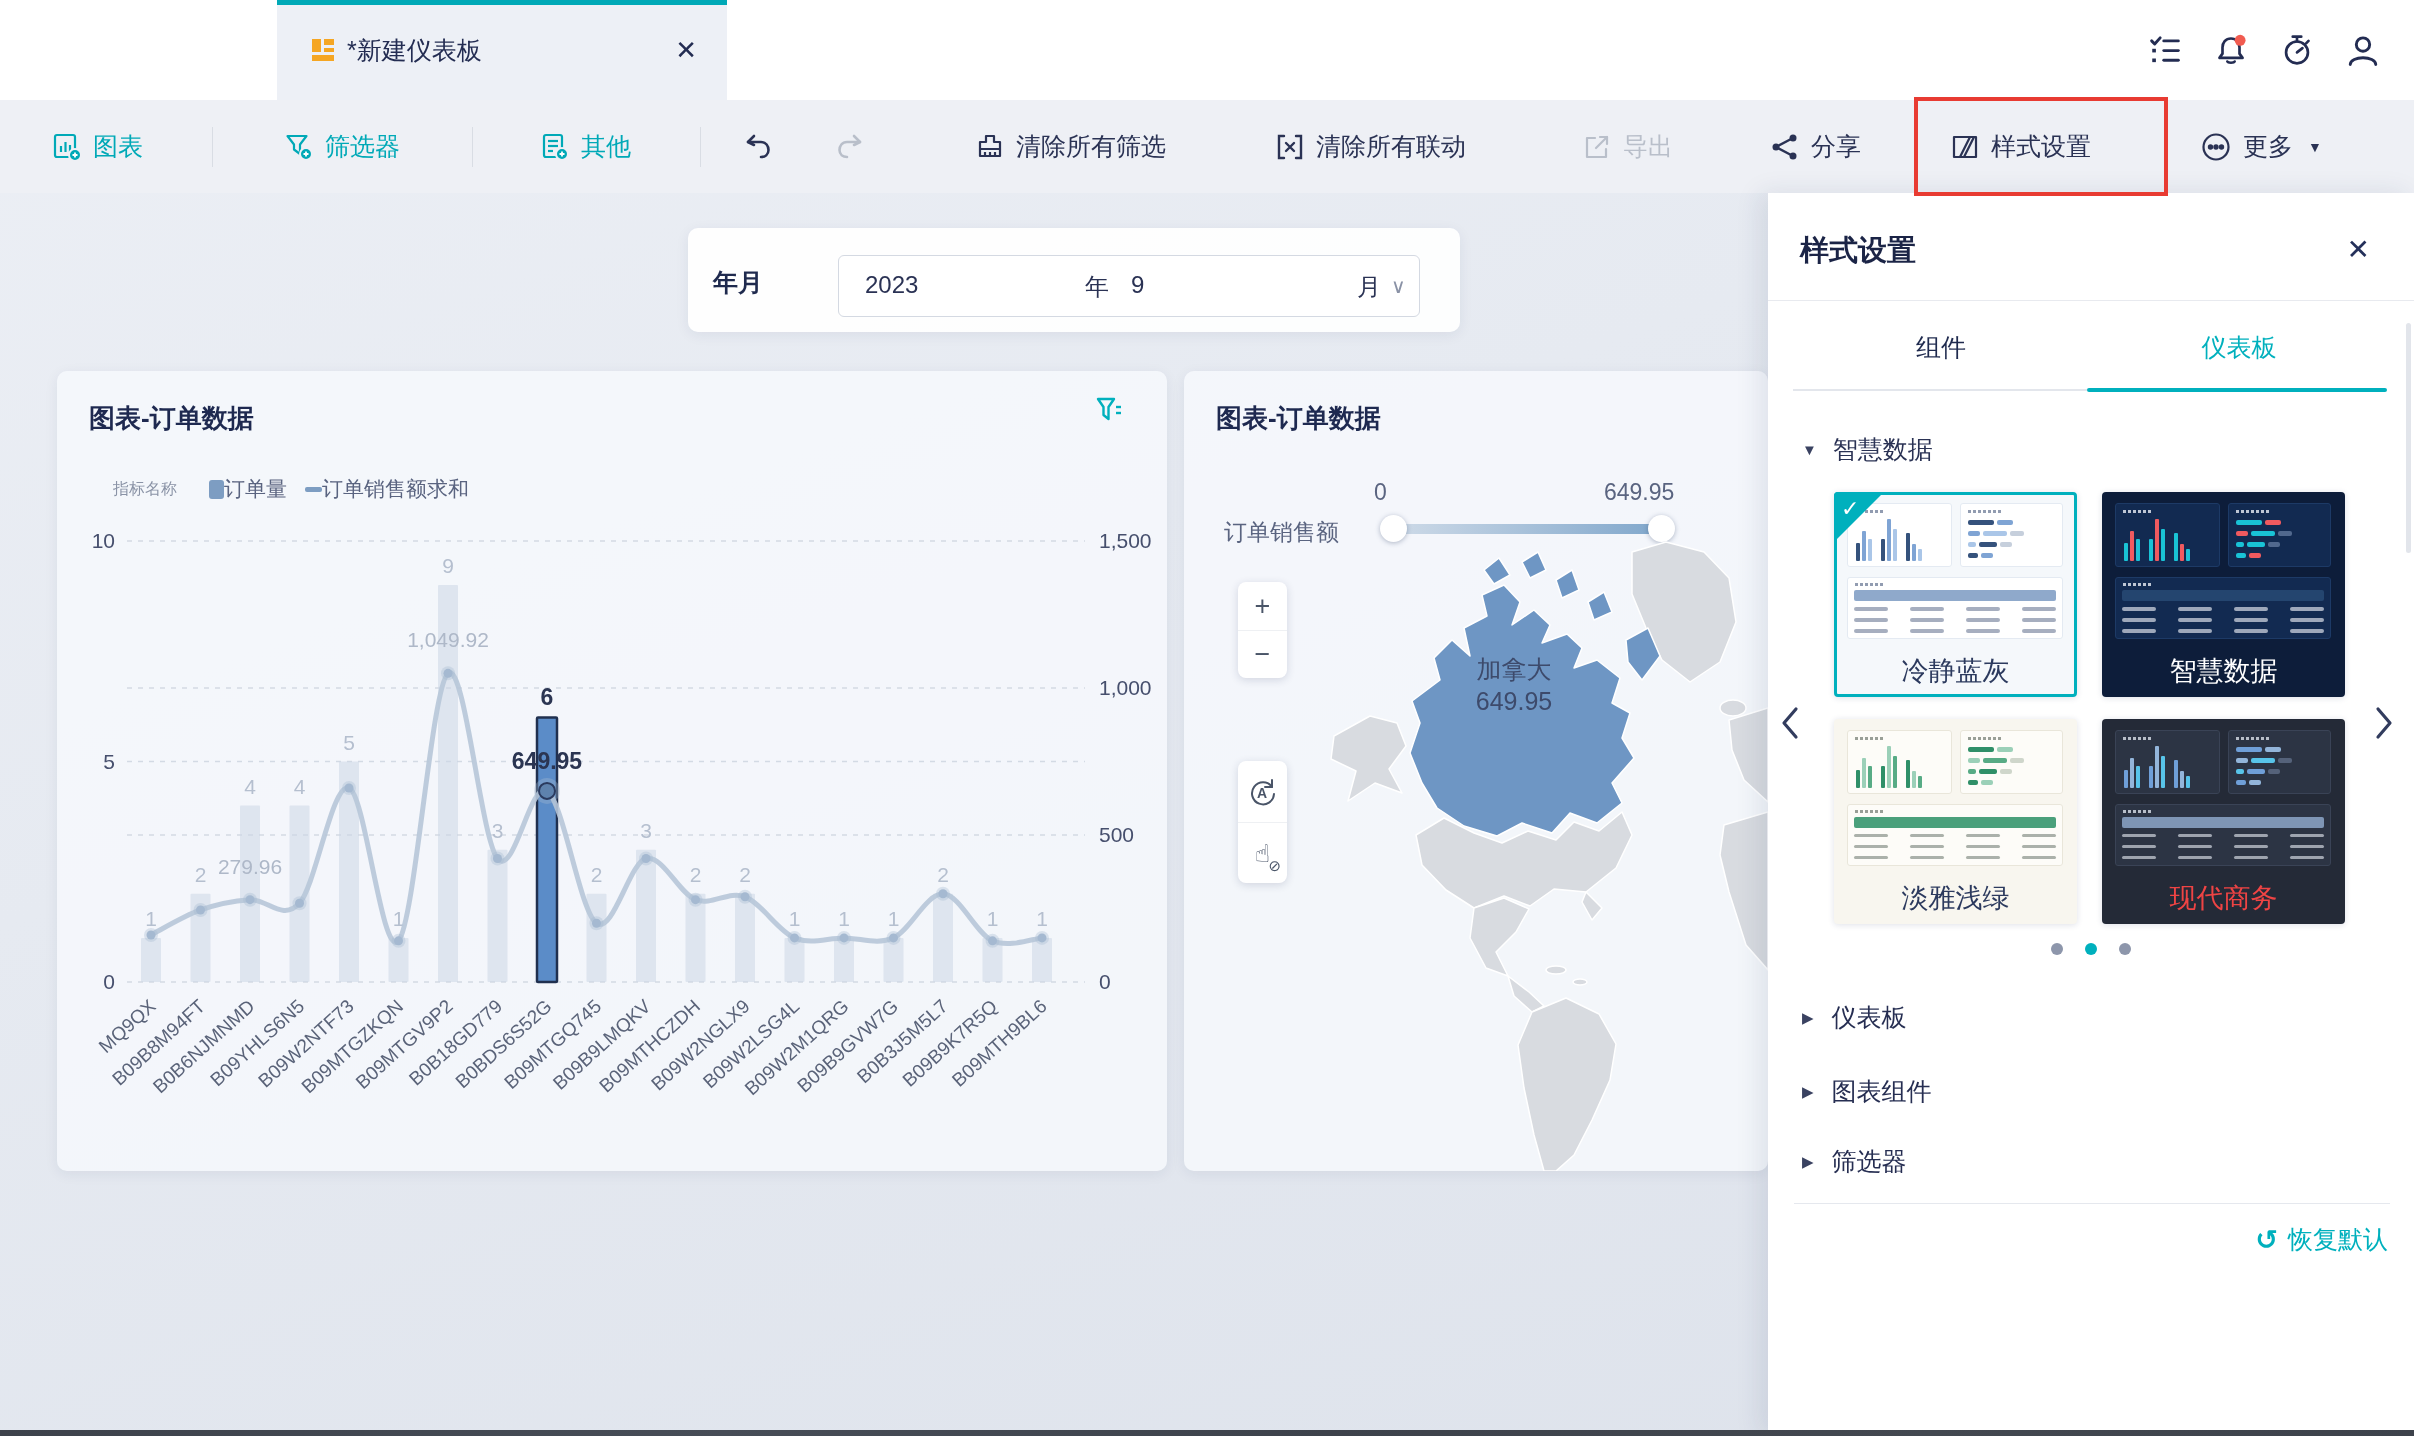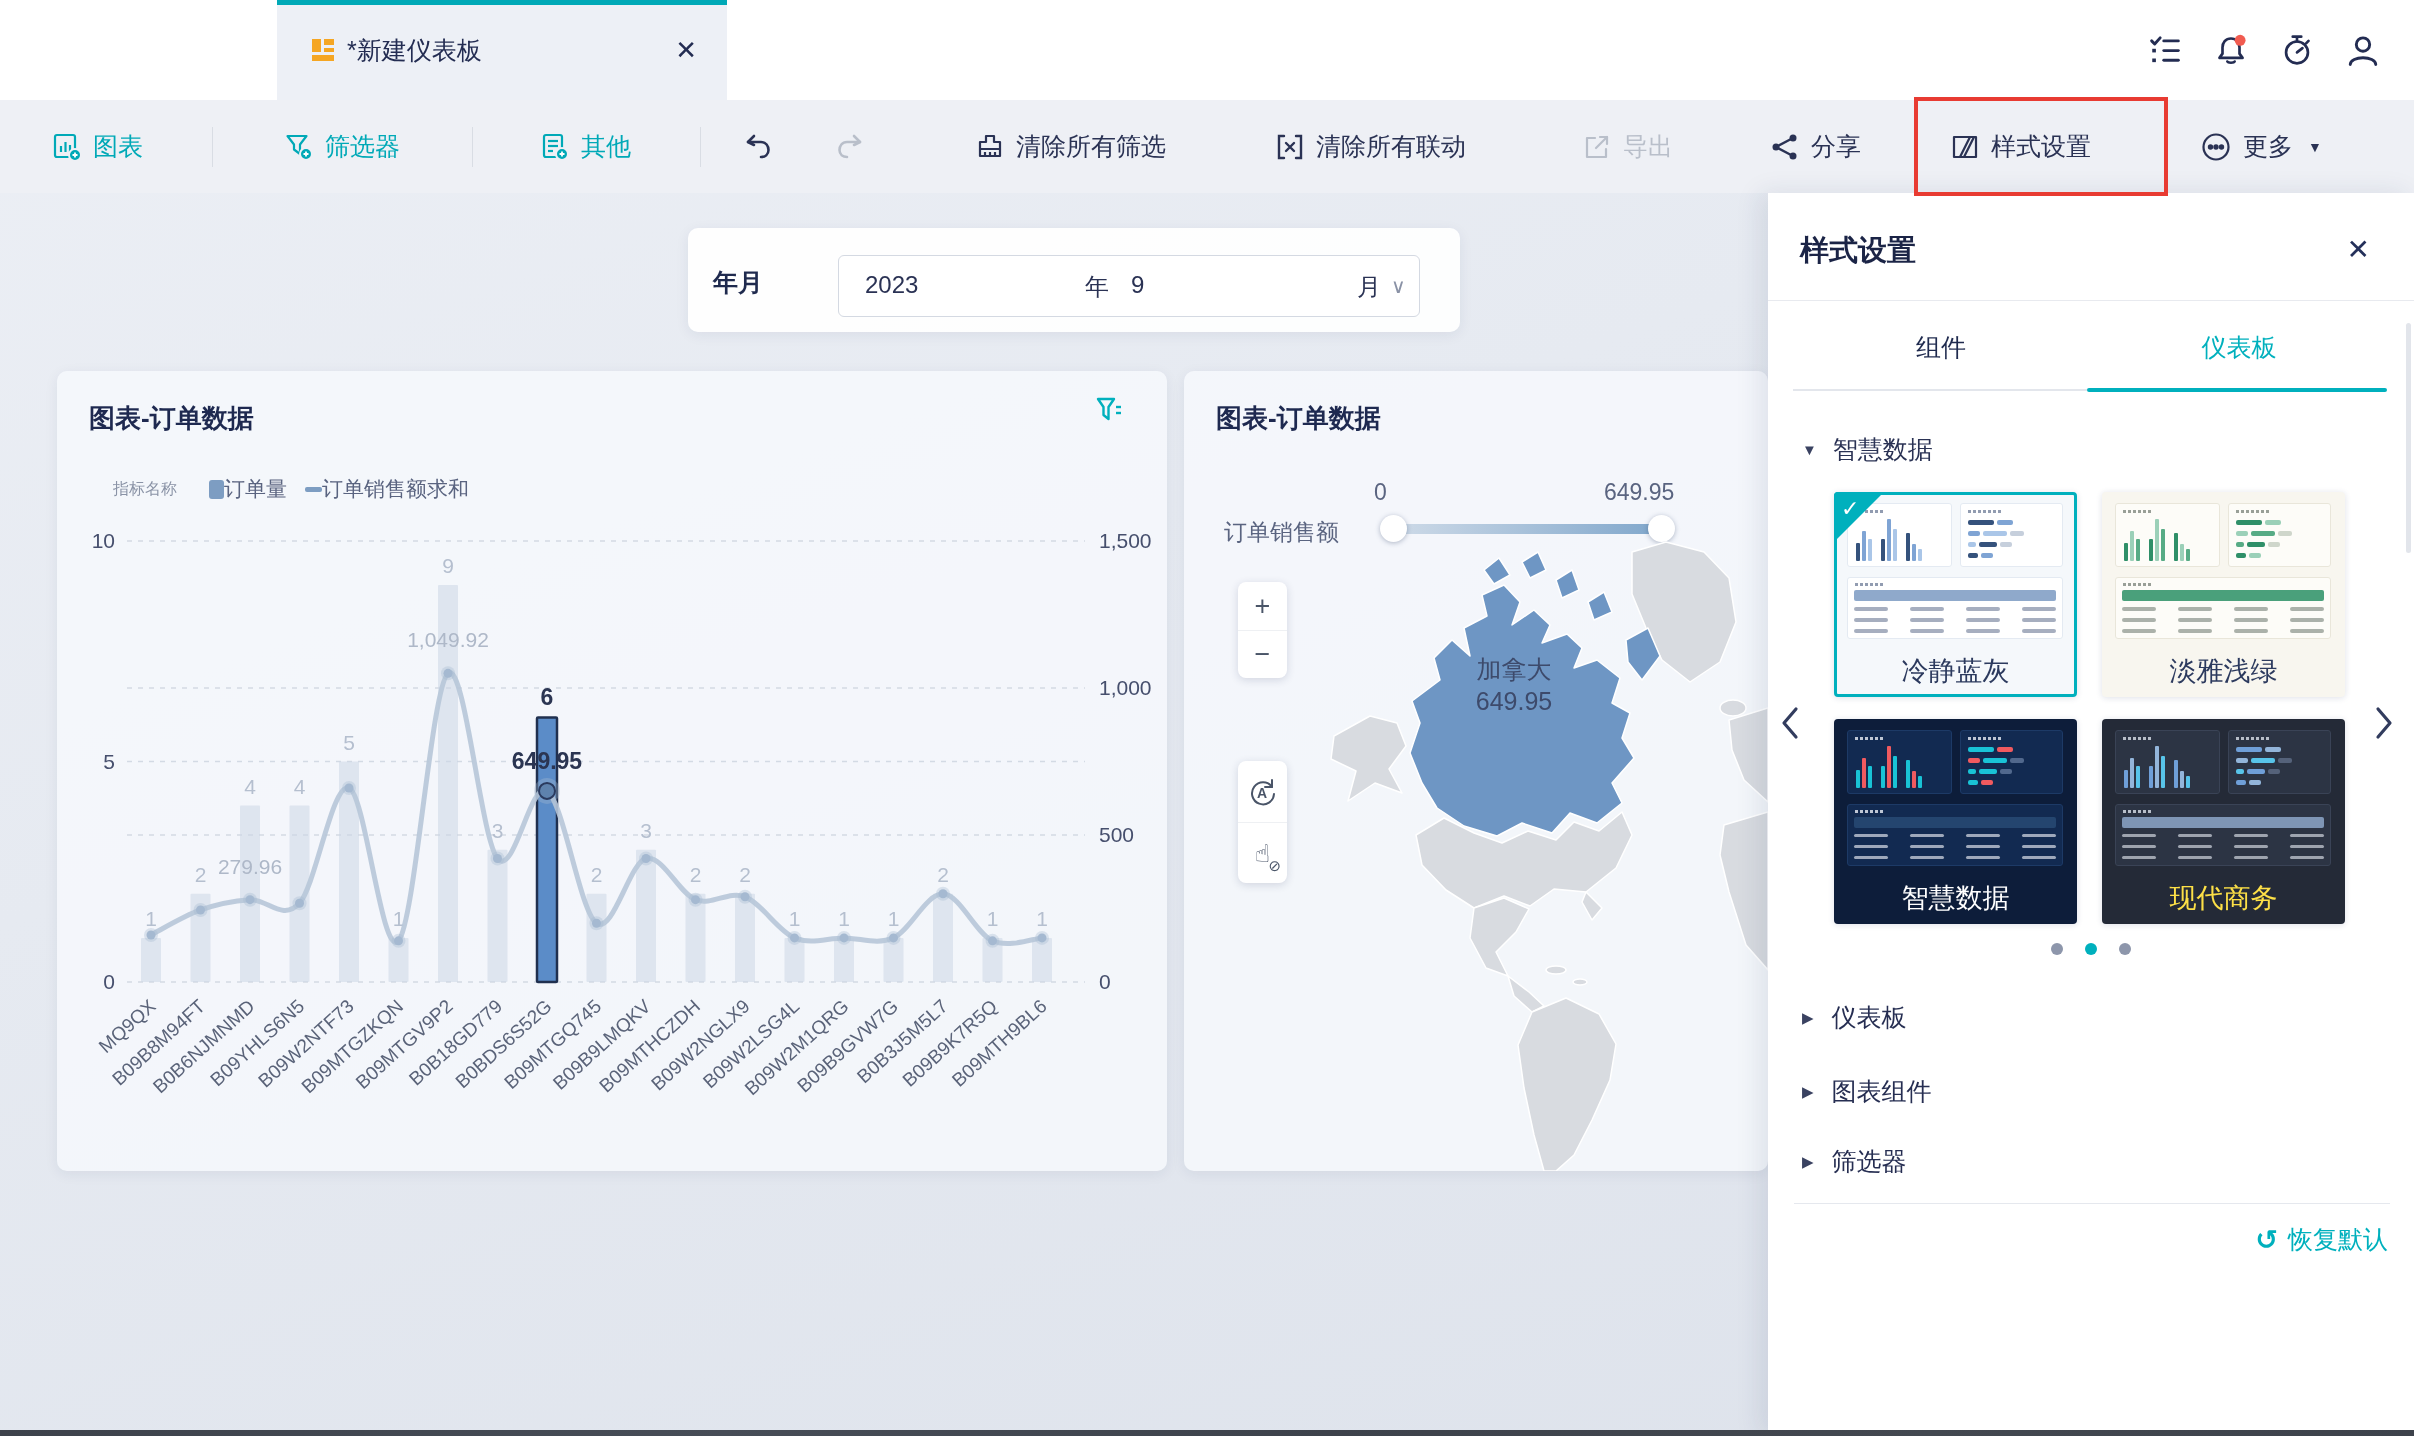--- a/index.html
+++ b/index.html
@@ -594,20 +594,88 @@
                 <div style="width: 34px; height: 3.5px; border-radius: 2px; opacity: 0.65; background: rgb(118, 131, 157);"></div>
                 <div style="width: 34px; height: 3.5px; border-radius: 2px; opacity: 0.65; background: rgb(118, 131, 157);"></div>
               </div>
             </div>
           </div>
           <div class="badge">
             <span class="check">✓</span>
           </div>
           <div class="theme-label" style="color: rgb(44, 58, 94);">冷静蓝灰</div>
         </div>
+        <div class="theme-card" style="background: rgb(13, 29, 58);">
+          <div class="thumb">
+            <div style="position: absolute; left: 13px; top: 11px; width: 105px; height: 64px; background: rgb(18, 42, 81); border-radius: 3px; border: 1px solid rgb(29, 58, 102);">
+              <div style="position: absolute; left: 7px; top: 6px; width: 30px; height: 3px; opacity: 0.8; background: repeating-linear-gradient(90deg, rgb(233, 237, 245) 0px, rgb(233, 237, 245) 3px, transparent 3px, transparent 5px);"></div>
+              <div style="position: absolute; left: 8px; bottom: 5px; display: flex; align-items: flex-end; gap: 9px; height: 46px;">
+                <div style="display: flex; align-items: flex-end; gap: 2px;">
+                  <div style="width: 4px; height: 18px; border-radius: 1px; background: rgb(25, 195, 214);"></div>
+                  <div style="width: 4px; height: 30px; border-radius: 1px; background: rgb(240, 90, 95);"></div>
+                  <div style="width: 4px; height: 22px; border-radius: 1px; background: rgb(25, 195, 214);"></div>
+                </div>
+                <div style="display: flex; align-items: flex-end; gap: 2px;">
+                  <div style="width: 4px; height: 22px; border-radius: 1px; background: rgb(25, 195, 214);"></div>
+                  <div style="width: 4px; height: 42px; border-radius: 1px; background: rgb(240, 90, 95);"></div>
+                  <div style="width: 4px; height: 32px; border-radius: 1px; background: rgb(25, 195, 214);"></div>
+                </div>
+                <div style="display: flex; align-items: flex-end; gap: 2px;">
+                  <div style="width: 4px; height: 28px; border-radius: 1px; background: rgb(25, 195, 214);"></div>
+                  <div style="width: 4px; height: 17px; border-radius: 1px; background: rgb(240, 90, 95);"></div>
+                  <div style="width: 4px; height: 12px; border-radius: 1px; background: rgb(25, 195, 214);"></div>
+                </div>
+              </div>
+            </div>
+            <div style="position: absolute; left: 126px; top: 11px; width: 103px; height: 64px; background: rgb(18, 42, 81); border-radius: 3px; border: 1px solid rgb(29, 58, 102);">
+              <div style="position: absolute; left: 7px; top: 6px; width: 34px; height: 3px; opacity: 0.8; background: repeating-linear-gradient(90deg, rgb(233, 237, 245) 0px, rgb(233, 237, 245) 3px, transparent 3px, transparent 5px);"></div>
+              <div style="position: absolute; left: 7px; top: 16px; display: flex; gap: 3px; align-items: center;">
+                <div style="width: 26px; height: 5px; border-radius: 2px; background: rgb(25, 195, 214);"></div>
+                <div style="width: 16px; height: 5px; border-radius: 2px; background: rgb(240, 90, 95);"></div>
+              </div>
+              <div style="position: absolute; left: 7px; top: 27px; display: flex; gap: 3px; align-items: center;">
+                <div style="width: 12px; height: 5px; border-radius: 2px; background: rgb(240, 90, 95);"></div>
+                <div style="width: 24px; height: 5px; border-radius: 2px; background: rgb(25, 195, 214);"></div>
+                <div style="width: 14px; height: 5px; border-radius: 2px; background: rgb(81, 104, 141);"></div>
+              </div>
+              <div style="position: absolute; left: 7px; top: 38px; display: flex; gap: 3px; align-items: center;">
+                <div style="width: 8px; height: 5px; border-radius: 2px; background: rgb(25, 195, 214);"></div>
+                <div style="width: 18px; height: 5px; border-radius: 2px; background: rgb(25, 195, 214);"></div>
+                <div style="width: 12px; height: 5px; border-radius: 2px; background: rgb(81, 104, 141);"></div>
+              </div>
+              <div style="position: absolute; left: 7px; top: 49px; display: flex; gap: 3px; align-items: center;">
+                <div style="width: 10px; height: 5px; border-radius: 2px; background: rgb(25, 195, 214);"></div>
+                <div style="width: 12px; height: 5px; border-radius: 2px; background: rgb(240, 90, 95);"></div>
+              </div>
+            </div>
+            <div style="position: absolute; left: 13px; top: 85px; width: 216px; height: 62px; background: rgb(18, 42, 81); border-radius: 3px; border: 1px solid rgb(29, 58, 102);">
+              <div style="position: absolute; left: 7px; top: 5px; width: 30px; height: 3px; opacity: 0.8; background: repeating-linear-gradient(90deg, rgb(233, 237, 245) 0px, rgb(233, 237, 245) 3px, transparent 3px, transparent 5px);"></div>
+              <div style="position: absolute; left: 6px; top: 12px; right: 6px; height: 11px; border-radius: 2px; background: rgb(36, 69, 111);"></div>
+              <div style="position: absolute; left: 6px; top: 29px; right: 6px; display: flex; justify-content: space-between;">
+                <div style="width: 34px; height: 3.5px; border-radius: 2px; opacity: 0.65; background: rgb(233, 237, 245);"></div>
+                <div style="width: 34px; height: 3.5px; border-radius: 2px; opacity: 0.65; background: rgb(233, 237, 245);"></div>
+                <div style="width: 34px; height: 3.5px; border-radius: 2px; opacity: 0.65; background: rgb(233, 237, 245);"></div>
+                <div style="width: 34px; height: 3.5px; border-radius: 2px; opacity: 0.65; background: rgb(233, 237, 245);"></div>
+              </div>
+              <div style="position: absolute; left: 6px; top: 40px; right: 6px; display: flex; justify-content: space-between;">
+                <div style="width: 34px; height: 3.5px; border-radius: 2px; opacity: 0.65; background: rgb(233, 237, 245);"></div>
+                <div style="width: 34px; height: 3.5px; border-radius: 2px; opacity: 0.65; background: rgb(233, 237, 245);"></div>
+                <div style="width: 34px; height: 3.5px; border-radius: 2px; opacity: 0.65; background: rgb(233, 237, 245);"></div>
+                <div style="width: 34px; height: 3.5px; border-radius: 2px; opacity: 0.65; background: rgb(233, 237, 245);"></div>
+              </div>
+              <div style="position: absolute; left: 6px; top: 51px; right: 6px; display: flex; justify-content: space-between;">
+                <div style="width: 34px; height: 3.5px; border-radius: 2px; opacity: 0.65; background: rgb(233, 237, 245);"></div>
+                <div style="width: 34px; height: 3.5px; border-radius: 2px; opacity: 0.65; background: rgb(233, 237, 245);"></div>
+                <div style="width: 34px; height: 3.5px; border-radius: 2px; opacity: 0.65; background: rgb(233, 237, 245);"></div>
+                <div style="width: 34px; height: 3.5px; border-radius: 2px; opacity: 0.65; background: rgb(233, 237, 245);"></div>
+              </div>
+            </div>
+          </div>
+          <div class="theme-label" style="color: rgb(255, 255, 255);">智慧数据</div>
+        </div>
         <div class="theme-card" style="background: rgb(248, 246, 239);">
           <div class="thumb">
             <div style="position: absolute; left: 13px; top: 11px; width: 105px; height: 64px; background: rgb(253, 252, 248); border-radius: 3px; border: 1px solid rgb(233, 230, 218);">
               <div style="position: absolute; left: 7px; top: 6px; width: 30px; height: 3px; opacity: 0.8; background: repeating-linear-gradient(90deg, rgb(128, 136, 127) 0px, rgb(128, 136, 127) 3px, transparent 3px, transparent 5px);"></div>
               <div style="position: absolute; left: 8px; bottom: 5px; display: flex; align-items: flex-end; gap: 9px; height: 46px;">
                 <div style="display: flex; align-items: flex-end; gap: 2px;">
                   <div style="width: 4px; height: 18px; border-radius: 1px; background: rgb(47, 143, 104);"></div>
                   <div style="width: 4px; height: 30px; border-radius: 1px; background: rgb(155, 208, 184);"></div>
                   <div style="width: 4px; height: 22px; border-radius: 1px; background: rgb(87, 171, 133);"></div>
                 </div>
@@ -661,88 +729,20 @@
               </div>
               <div style="position: absolute; left: 6px; top: 51px; right: 6px; display: flex; justify-content: space-between;">
                 <div style="width: 34px; height: 3.5px; border-radius: 2px; opacity: 0.65; background: rgb(128, 136, 127);"></div>
                 <div style="width: 34px; height: 3.5px; border-radius: 2px; opacity: 0.65; background: rgb(128, 136, 127);"></div>
                 <div style="width: 34px; height: 3.5px; border-radius: 2px; opacity: 0.65; background: rgb(128, 136, 127);"></div>
                 <div style="width: 34px; height: 3.5px; border-radius: 2px; opacity: 0.65; background: rgb(128, 136, 127);"></div>
               </div>
             </div>
           </div>
           <div class="theme-label" style="color: rgb(44, 58, 94);">淡雅浅绿</div>
-        </div>
-        <div class="theme-card" style="background: rgb(13, 29, 58);">
-          <div class="thumb">
-            <div style="position: absolute; left: 13px; top: 11px; width: 105px; height: 64px; background: rgb(18, 42, 81); border-radius: 3px; border: 1px solid rgb(29, 58, 102);">
-              <div style="position: absolute; left: 7px; top: 6px; width: 30px; height: 3px; opacity: 0.8; background: repeating-linear-gradient(90deg, rgb(233, 237, 245) 0px, rgb(233, 237, 245) 3px, transparent 3px, transparent 5px);"></div>
-              <div style="position: absolute; left: 8px; bottom: 5px; display: flex; align-items: flex-end; gap: 9px; height: 46px;">
-                <div style="display: flex; align-items: flex-end; gap: 2px;">
-                  <div style="width: 4px; height: 18px; border-radius: 1px; background: rgb(25, 195, 214);"></div>
-                  <div style="width: 4px; height: 30px; border-radius: 1px; background: rgb(240, 90, 95);"></div>
-                  <div style="width: 4px; height: 22px; border-radius: 1px; background: rgb(25, 195, 214);"></div>
-                </div>
-                <div style="display: flex; align-items: flex-end; gap: 2px;">
-                  <div style="width: 4px; height: 22px; border-radius: 1px; background: rgb(25, 195, 214);"></div>
-                  <div style="width: 4px; height: 42px; border-radius: 1px; background: rgb(240, 90, 95);"></div>
-                  <div style="width: 4px; height: 32px; border-radius: 1px; background: rgb(25, 195, 214);"></div>
-                </div>
-                <div style="display: flex; align-items: flex-end; gap: 2px;">
-                  <div style="width: 4px; height: 28px; border-radius: 1px; background: rgb(25, 195, 214);"></div>
-                  <div style="width: 4px; height: 17px; border-radius: 1px; background: rgb(240, 90, 95);"></div>
-                  <div style="width: 4px; height: 12px; border-radius: 1px; background: rgb(25, 195, 214);"></div>
-                </div>
-              </div>
-            </div>
-            <div style="position: absolute; left: 126px; top: 11px; width: 103px; height: 64px; background: rgb(18, 42, 81); border-radius: 3px; border: 1px solid rgb(29, 58, 102);">
-              <div style="position: absolute; left: 7px; top: 6px; width: 34px; height: 3px; opacity: 0.8; background: repeating-linear-gradient(90deg, rgb(233, 237, 245) 0px, rgb(233, 237, 245) 3px, transparent 3px, transparent 5px);"></div>
-              <div style="position: absolute; left: 7px; top: 16px; display: flex; gap: 3px; align-items: center;">
-                <div style="width: 26px; height: 5px; border-radius: 2px; background: rgb(25, 195, 214);"></div>
-                <div style="width: 16px; height: 5px; border-radius: 2px; background: rgb(240, 90, 95);"></div>
-              </div>
-              <div style="position: absolute; left: 7px; top: 27px; display: flex; gap: 3px; align-items: center;">
-                <div style="width: 12px; height: 5px; border-radius: 2px; background: rgb(240, 90, 95);"></div>
-                <div style="width: 24px; height: 5px; border-radius: 2px; background: rgb(25, 195, 214);"></div>
-                <div style="width: 14px; height: 5px; border-radius: 2px; background: rgb(81, 104, 141);"></div>
-              </div>
-              <div style="position: absolute; left: 7px; top: 38px; display: flex; gap: 3px; align-items: center;">
-                <div style="width: 8px; height: 5px; border-radius: 2px; background: rgb(25, 195, 214);"></div>
-                <div style="width: 18px; height: 5px; border-radius: 2px; background: rgb(25, 195, 214);"></div>
-                <div style="width: 12px; height: 5px; border-radius: 2px; background: rgb(81, 104, 141);"></div>
-              </div>
-              <div style="position: absolute; left: 7px; top: 49px; display: flex; gap: 3px; align-items: center;">
-                <div style="width: 10px; height: 5px; border-radius: 2px; background: rgb(25, 195, 214);"></div>
-                <div style="width: 12px; height: 5px; border-radius: 2px; background: rgb(240, 90, 95);"></div>
-              </div>
-            </div>
-            <div style="position: absolute; left: 13px; top: 85px; width: 216px; height: 62px; background: rgb(18, 42, 81); border-radius: 3px; border: 1px solid rgb(29, 58, 102);">
-              <div style="position: absolute; left: 7px; top: 5px; width: 30px; height: 3px; opacity: 0.8; background: repeating-linear-gradient(90deg, rgb(233, 237, 245) 0px, rgb(233, 237, 245) 3px, transparent 3px, transparent 5px);"></div>
-              <div style="position: absolute; left: 6px; top: 12px; right: 6px; height: 11px; border-radius: 2px; background: rgb(36, 69, 111);"></div>
-              <div style="position: absolute; left: 6px; top: 29px; right: 6px; display: flex; justify-content: space-between;">
-                <div style="width: 34px; height: 3.5px; border-radius: 2px; opacity: 0.65; background: rgb(233, 237, 245);"></div>
-                <div style="width: 34px; height: 3.5px; border-radius: 2px; opacity: 0.65; background: rgb(233, 237, 245);"></div>
-                <div style="width: 34px; height: 3.5px; border-radius: 2px; opacity: 0.65; background: rgb(233, 237, 245);"></div>
-                <div style="width: 34px; height: 3.5px; border-radius: 2px; opacity: 0.65; background: rgb(233, 237, 245);"></div>
-              </div>
-              <div style="position: absolute; left: 6px; top: 40px; right: 6px; display: flex; justify-content: space-between;">
-                <div style="width: 34px; height: 3.5px; border-radius: 2px; opacity: 0.65; background: rgb(233, 237, 245);"></div>
-                <div style="width: 34px; height: 3.5px; border-radius: 2px; opacity: 0.65; background: rgb(233, 237, 245);"></div>
-                <div style="width: 34px; height: 3.5px; border-radius: 2px; opacity: 0.65; background: rgb(233, 237, 245);"></div>
-                <div style="width: 34px; height: 3.5px; border-radius: 2px; opacity: 0.65; background: rgb(233, 237, 245);"></div>
-              </div>
-              <div style="position: absolute; left: 6px; top: 51px; right: 6px; display: flex; justify-content: space-between;">
-                <div style="width: 34px; height: 3.5px; border-radius: 2px; opacity: 0.65; background: rgb(233, 237, 245);"></div>
-                <div style="width: 34px; height: 3.5px; border-radius: 2px; opacity: 0.65; background: rgb(233, 237, 245);"></div>
-                <div style="width: 34px; height: 3.5px; border-radius: 2px; opacity: 0.65; background: rgb(233, 237, 245);"></div>
-                <div style="width: 34px; height: 3.5px; border-radius: 2px; opacity: 0.65; background: rgb(233, 237, 245);"></div>
-              </div>
-            </div>
-          </div>
-          <div class="theme-label" style="color: rgb(255, 255, 255);">智慧数据</div>
         </div>
         <div class="theme-card" style="background: rgb(36, 42, 55);">
           <div class="thumb">
             <div style="position: absolute; left: 13px; top: 11px; width: 105px; height: 64px; background: rgb(44, 52, 68); border-radius: 3px; border: 1px solid rgb(58, 67, 86);">
               <div style="position: absolute; left: 7px; top: 6px; width: 30px; height: 3px; opacity: 0.8; background: repeating-linear-gradient(90deg, rgb(219, 225, 234) 0px, rgb(219, 225, 234) 3px, transparent 3px, transparent 5px);"></div>
               <div style="position: absolute; left: 8px; bottom: 5px; display: flex; align-items: flex-end; gap: 9px; height: 46px;">
                 <div style="display: flex; align-items: flex-end; gap: 2px;">
                   <div style="width: 4px; height: 18px; border-radius: 1px; background: rgb(111, 159, 216);"></div>
                   <div style="width: 4px; height: 30px; border-radius: 1px; background: rgb(147, 181, 218);"></div>
                   <div style="width: 4px; height: 22px; border-radius: 1px; background: rgb(88, 196, 233);"></div>
@@ -796,21 +796,21 @@
                 <div style="width: 34px; height: 3.5px; border-radius: 2px; opacity: 0.65; background: rgb(219, 225, 234);"></div>
               </div>
               <div style="position: absolute; left: 6px; top: 51px; right: 6px; display: flex; justify-content: space-between;">
                 <div style="width: 34px; height: 3.5px; border-radius: 2px; opacity: 0.65; background: rgb(219, 225, 234);"></div>
                 <div style="width: 34px; height: 3.5px; border-radius: 2px; opacity: 0.65; background: rgb(219, 225, 234);"></div>
                 <div style="width: 34px; height: 3.5px; border-radius: 2px; opacity: 0.65; background: rgb(219, 225, 234);"></div>
                 <div style="width: 34px; height: 3.5px; border-radius: 2px; opacity: 0.65; background: rgb(219, 225, 234);"></div>
               </div>
             </div>
           </div>
-          <div class="theme-label" style="color: #fde047;">现代商务</div>
+          <div class="theme-label" style="color: #ef4444;">现代商务</div>
         </div>
       </div>
 
     <span class="car-arrow" id="arrow-left">
       <svg class="icon" viewBox="0 0 34 40" fill="none" stroke="currentColor" stroke-width="3.2" stroke-linecap="round" stroke-linejoin="round">
         <path d="M22 6 L10 20 L22 34"></path>
       </svg>
     </span>
     <span class="car-arrow" id="arrow-right">
       <svg class="icon" viewBox="0 0 34 40" fill="none" stroke="currentColor" stroke-width="3.2" stroke-linecap="round" stroke-linejoin="round">

